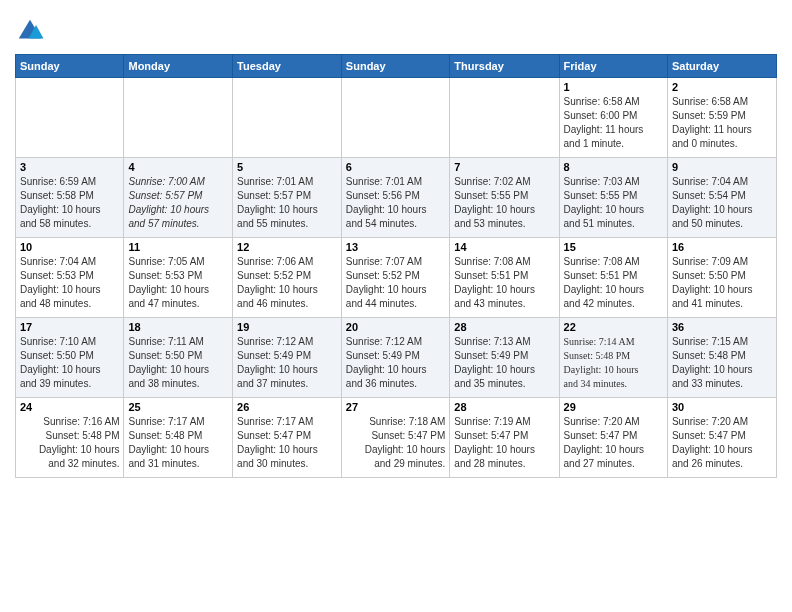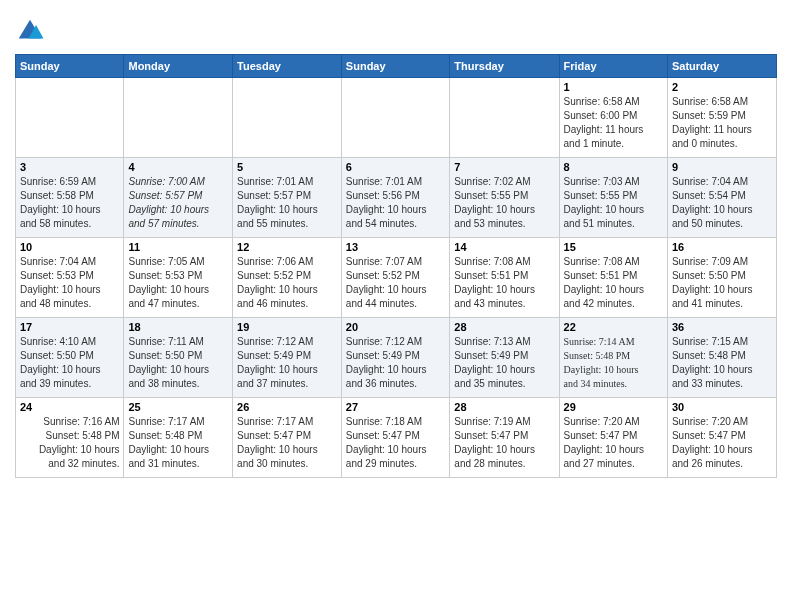--- a/index.html
+++ b/index.html
@@ -248,21 +248,21 @@
             <span class="day-number">16</span>
             <div class="day-info" style="white-space: pre-line;">Sunrise: 7:09 AM
 Sunset: 5:50 PM
 Daylight: 10 hours
 and 41 minutes.</div>
           </td>
         </tr>
         <tr>
           <td>
             <span class="day-number">17</span>
-            <div class="day-info" style="white-space: pre-line;">Sunrise: 4:10 AM
+            <div class="day-info" style="white-space: pre-line;">Sunrise: 7:10 AM
 Sunset: 5:50 PM
 Daylight: 10 hours
 and 39 minutes.</div>
           </td>
           <td>
             <span class="day-number">18</span>
             <div class="day-info" style="white-space: pre-line;">Sunrise: 7:11 AM
 Sunset: 5:50 PM
 Daylight: 10 hours
 and 38 minutes.</div>
@@ -320,21 +320,21 @@
           </td>
           <td>
             <span class="day-number">26</span>
             <div class="day-info" style="white-space: pre-line;">Sunrise: 7:17 AM
 Sunset: 5:47 PM
 Daylight: 10 hours
 and 30 minutes.</div>
           </td>
           <td>
             <span class="day-number">27</span>
-            <div class="day-info" style="white-space: pre-line;">Sunrise: 7:18 AM
+            <div class="day-info" style="white-space: pre-line; text-align: right;">Sunrise: 7:18 AM
 Sunset: 5:47 PM
 Daylight: 10 hours
 and 29 minutes.</div>
           </td>
           <td>
             <span class="day-number">28</span>
             <div class="day-info" style="white-space: pre-line;">Sunrise: 7:19 AM
 Sunset: 5:47 PM
 Daylight: 10 hours
 and 28 minutes.</div>

